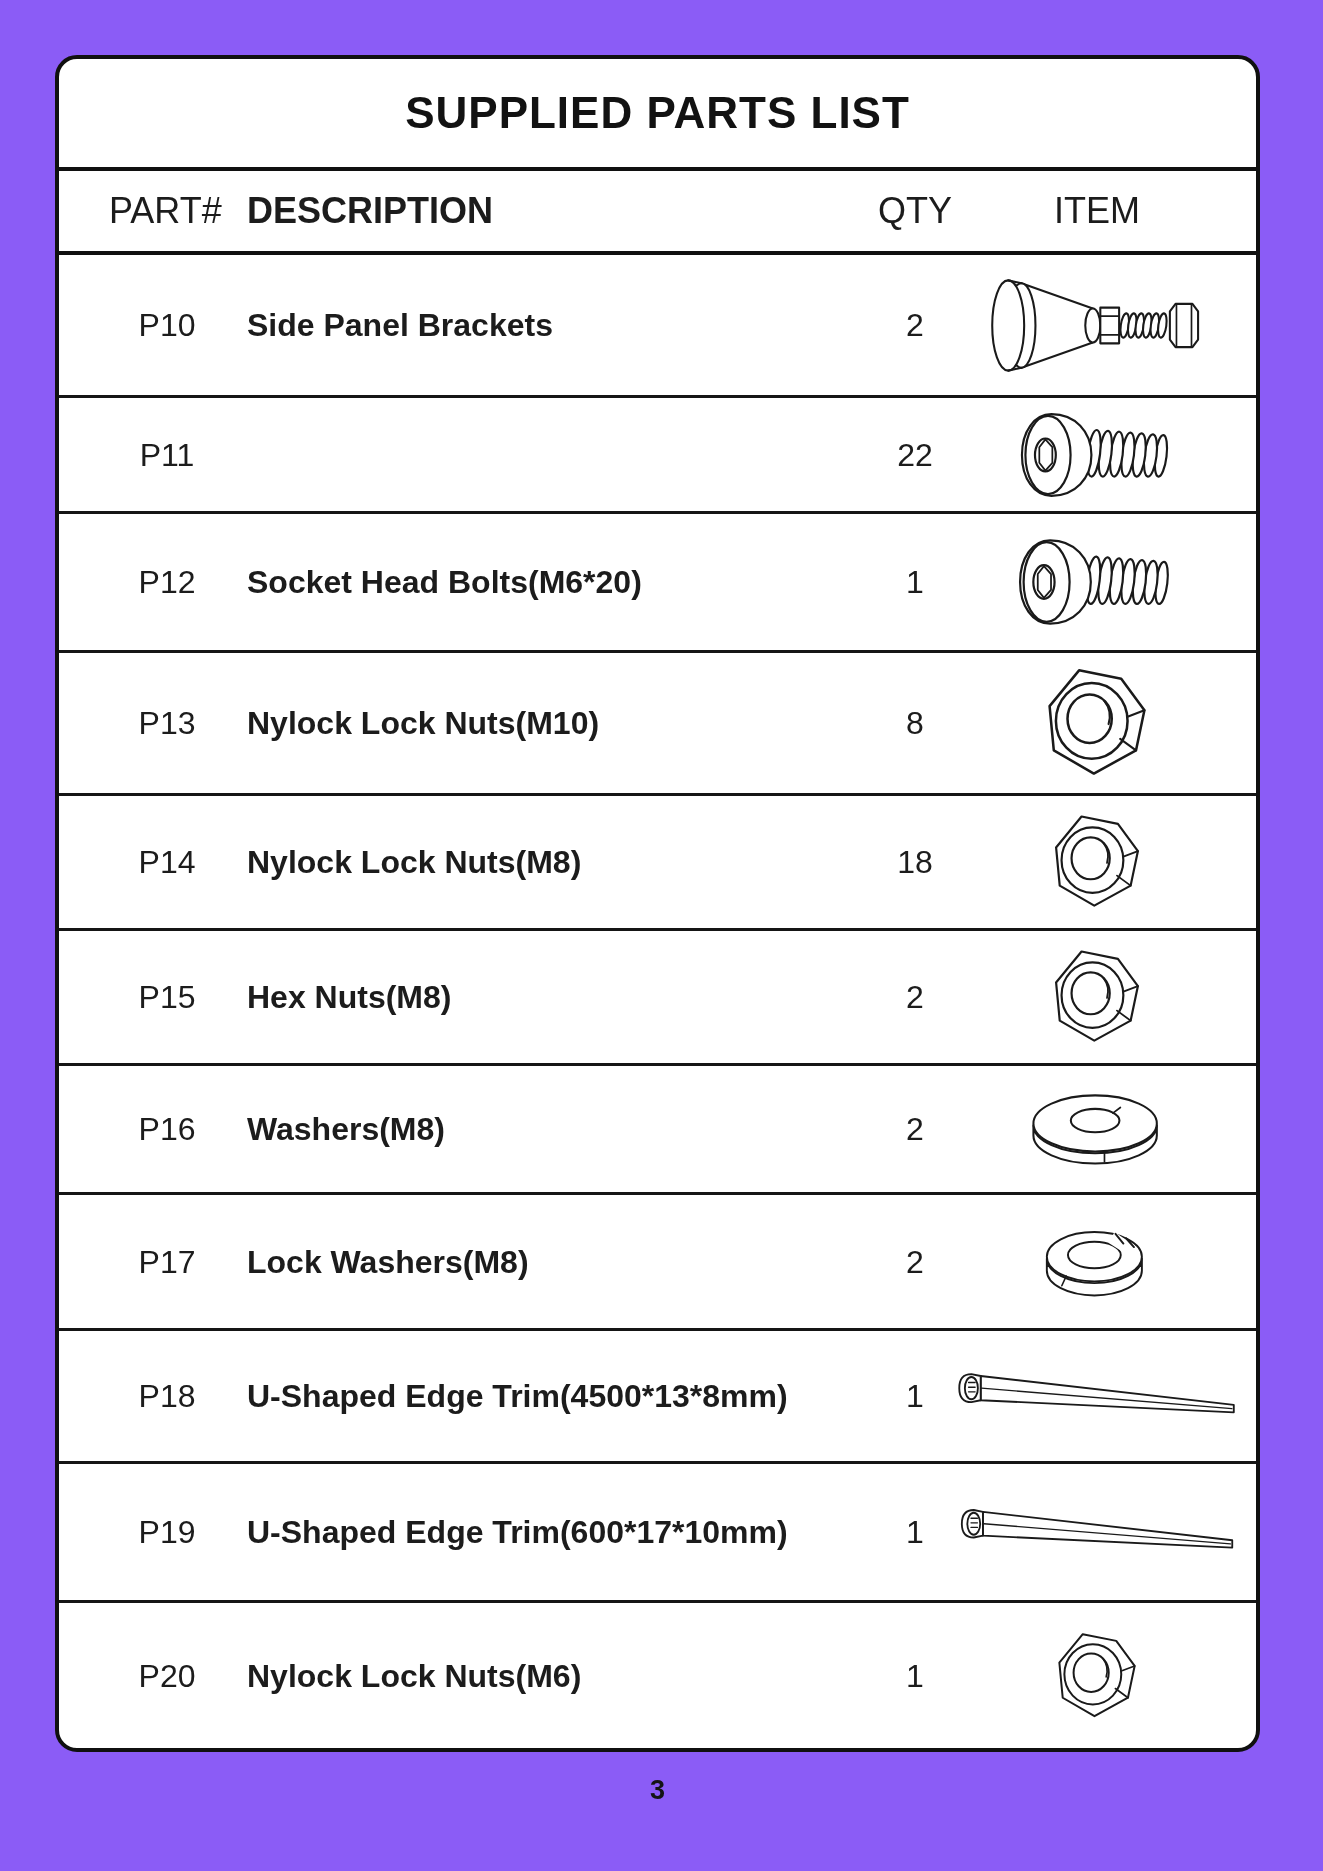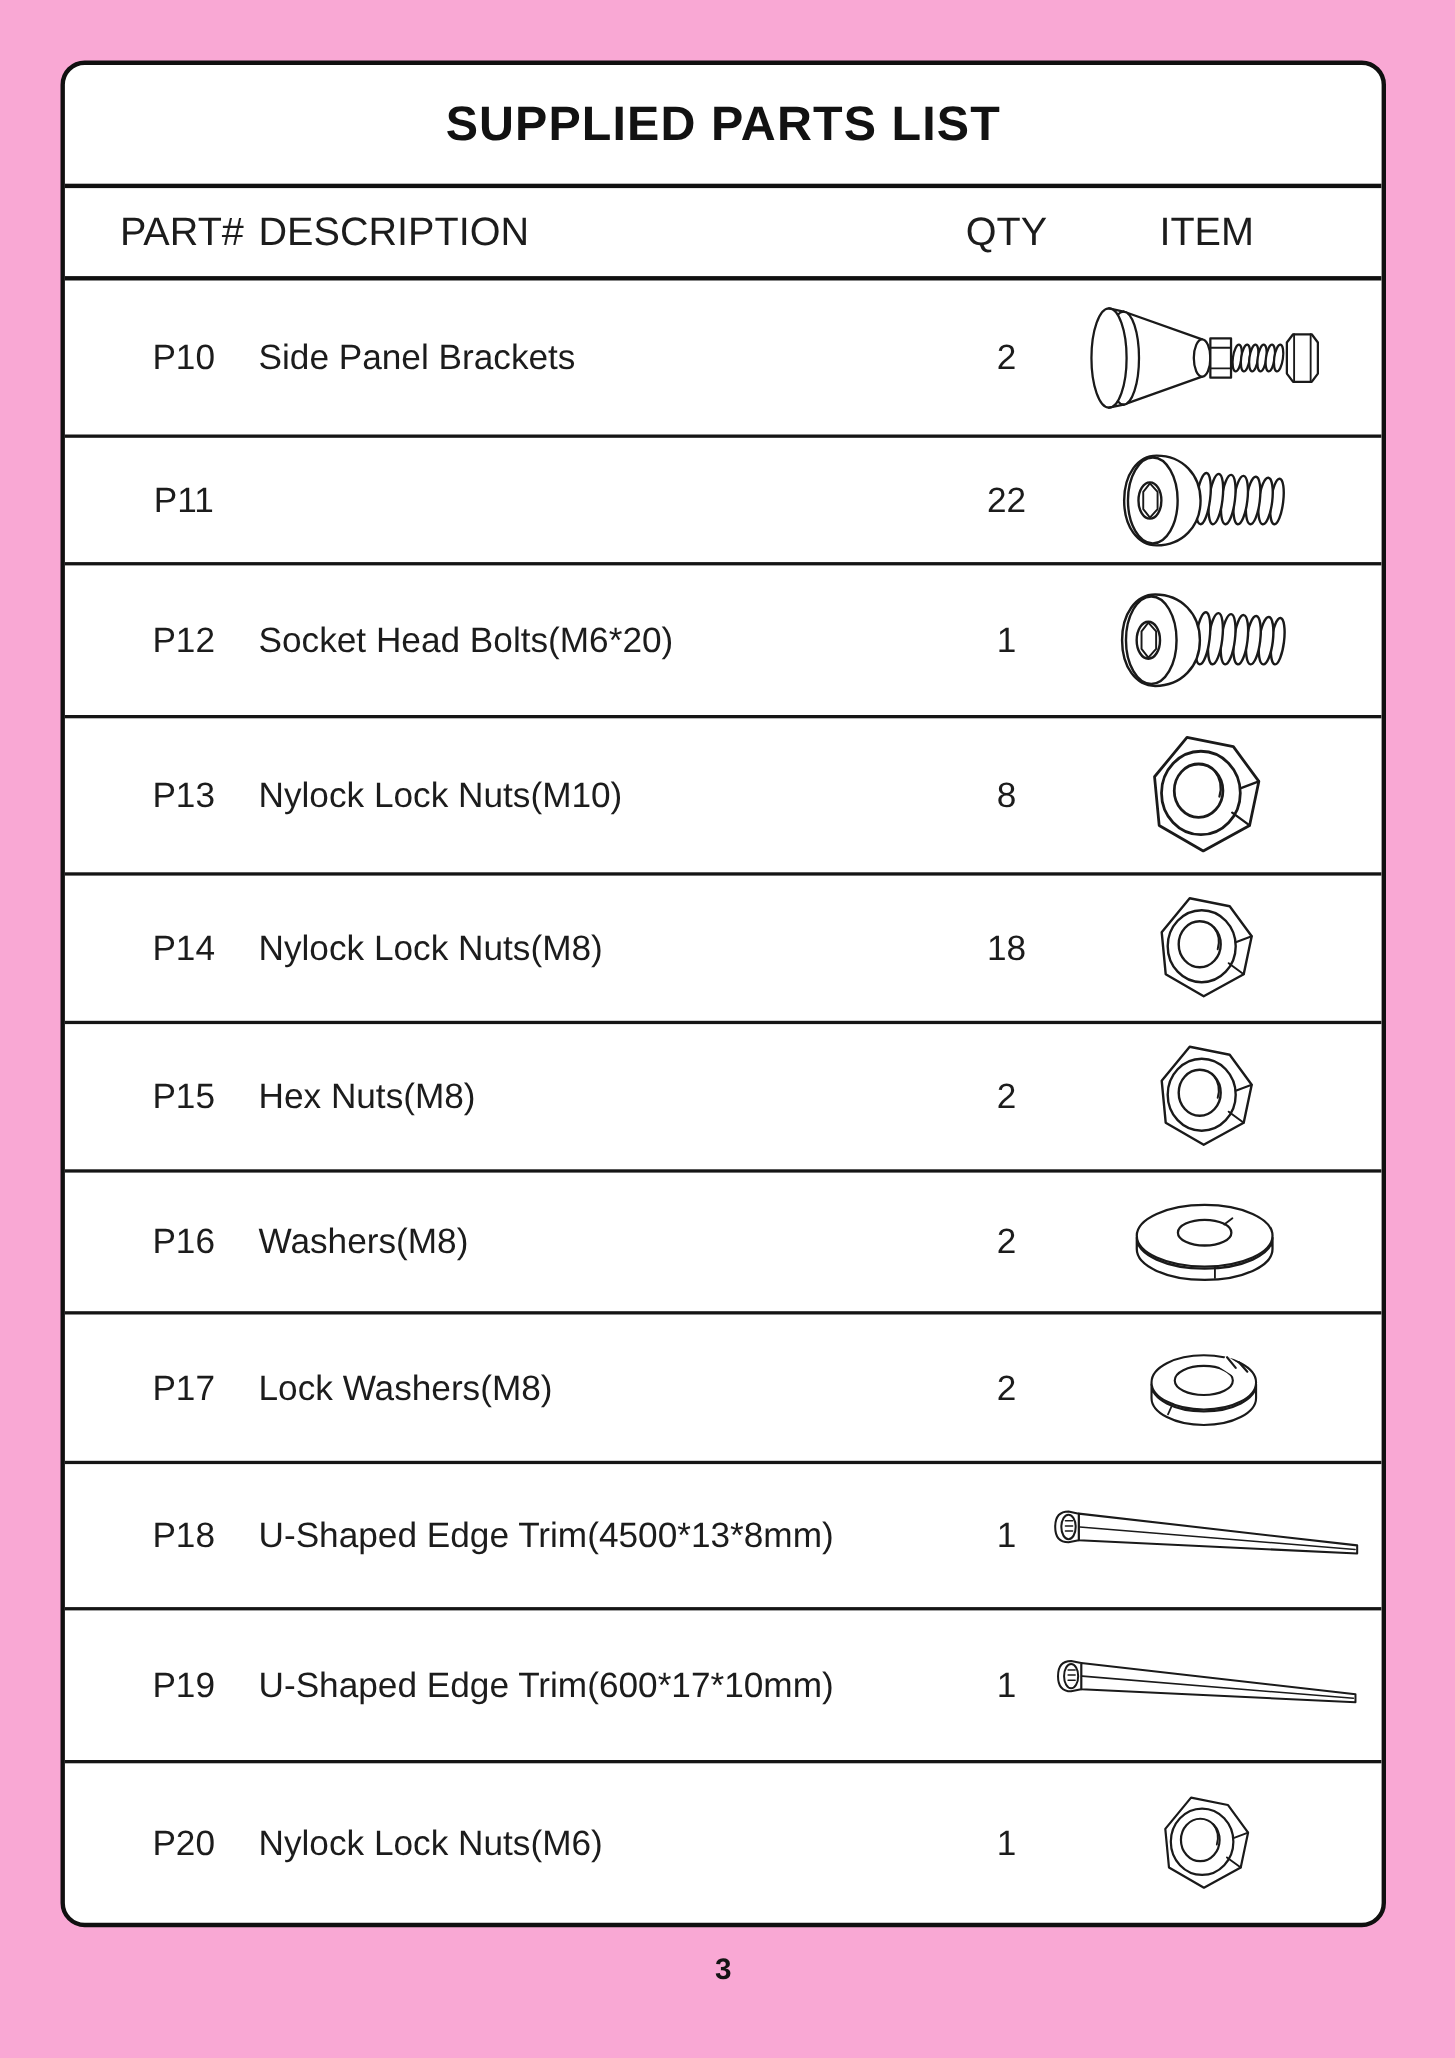--- a/index.html
+++ b/index.html
@@ -1,19 +1,19 @@
 <!DOCTYPE html>
 <html><head>
 <meta charset="utf-8">
 <style>
   html,body{margin:0;padding:0;background:#ffffff;}
   .page{
     position:relative;
     width:1323px;height:1871px;
-    background:#f9a8d4;
+    background:#8b5cf6;
     font-family:"Liberation Sans", sans-serif;
     color:#1c1c1c;
   }
   .frame{
     position:absolute;left:55px;top:55px;
     width:1205px;height:1697px;
     border:4px solid #101010;
     border-radius:22px;
     box-sizing:border-box;
     display:flex;flex-direction:column;
@@ -35,21 +35,21 @@
   }
   .row{
     position:relative;box-sizing:border-box;
     border-bottom:3px solid #151515;
     font-size:32px;
   }
   .row.last{border-bottom:none;flex:1;}
   .vcenter{position:absolute;top:50%;transform:translateY(-50%);}
   .col-part{left:43px;width:130px;text-align:center;}
   .col-part-h{left:50px;}
-  .col-desc{left:176px;white-space:nowrap;}
+  .col-desc{left:188px;white-space:nowrap;font-weight:bold;}
   .col-qty{left:796px;width:120px;text-align:center;}
   .col-item{
     position:absolute;left:888px;width:300px;top:0;height:100%;
     display:flex;align-items:center;justify-content:center;
   }
   .col-item-h{left:888px;width:300px;text-align:center;}
   .page-number{
     position:absolute;left:55px;top:1775px;width:1205px;
     text-align:center;font-size:27px;font-weight:700;color:#141414;
   }

